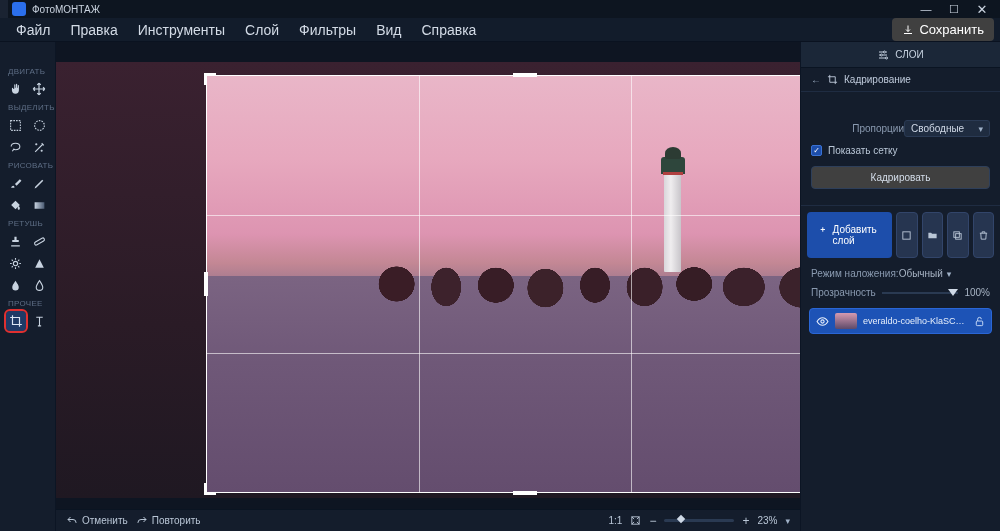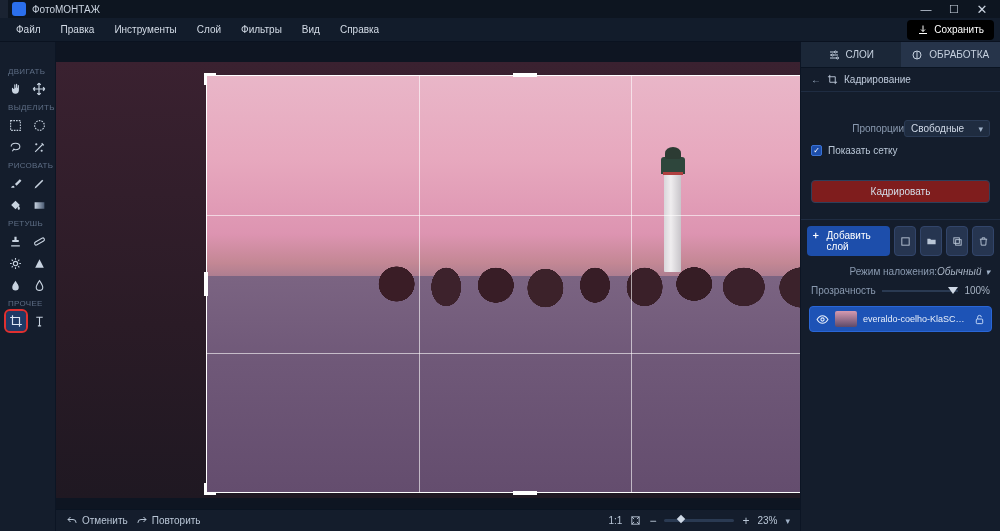--- a/index.html
+++ b/index.html
@@ -31,28 +31,28 @@
 
   
   .menubar {
     height: 24px;
     background: #121c2b;
     border-bottom: 1px solid #0a1220;
     display: flex;
     align-items: center;
     padding: 0 6px;
   }
-  .menubar .menuitem { padding: 4px 10px; font-size: 10px; color:#d3dbe6; }
+  .menubar .menuitem { padding: 4px 10px; font-size: 14px; color:#d3dbe6; }
   .menubar .menuspacer { flex:1; }
   .save-btn {
-    background: #000000;
+    background: #404040;
     color: #fff;
     padding: 4px 10px;
     border-radius: 4px;
-    font-size: 10px;
+    font-size: 13px;
     display: flex;
     align-items: center;
     gap: 5px;
     justify-content: center;
   }
 
   
   .tabstrip {
     position: absolute;
     left: 60px;
@@ -275,39 +275,39 @@
   .rp-row { display: flex; align-items: center; justify-content: flex-end; margin-top:22px;}
   .rp-label { color:#8a9ab0;}
   .rp-select {
     background:#1f2c40; border:1px solid #2a3a54; border-radius:3px;
     padding:2px 6px; color:#d0d9e6; display:flex; align-items:center; gap:6px; min-width:86px; justify-content:space-between;
   }
   .chev { font-size:9px; color:#9fb1c7;}
   .rp-check { display:flex; align-items:center; gap:6px; margin-top:8px; color:#b9c6d6;}
   .checkbox { width:11px; height:11px; border:1px solid #3a72d4; background:#1d4eab; display:flex; align-items:center; justify-content:center; color:#fff; font-size:8px; border-radius:2px;}
   .rp-cropbtn {
-    margin-top:24px;
-    background:#7f1d1d; border:1px solid #2e3f5a; color:#d4dde9;
+    margin-top:10px;
+    background:#404040; border:1px solid #2e3f5a; color:#d4dde9;
     text-align:center; padding:5px; border-radius:4px;
   }
 
   .rp-addbar {
     padding:6px;
     display:flex; gap:4px;
   }
   .rp-addbtn {
     flex:1; background:#1d4eab; color:#fff; display:flex; justify-content:center; gap:6px;
-    padding:4px; border-radius:4px; font-size:10px;
+    padding:12px; border-radius:4px; font-size:10px;
   }
   .rp-iconbtn {
     width:22px; background:#263550; border:1px solid #32456a; border-radius:4px;
     display:flex; align-items:center; justify-content:center; color:#b9c6d6;
   }
 
-  .rp-row2 { padding:4px 10px; display:flex; align-items:center; justify-content:flex-end;}
+  .rp-row2 { padding:4px 10px; display:flex; align-items:center; justify-content:flex-start;}
   .op-slider {
     flex:1; margin:0 6px; height:2px; background:#2a3a52; position:relative;
   }
   .op-slider::after {
     content:""; position:absolute; right:0; top:-3px; width:0; height:0;
     border-left:5px solid transparent; border-right:5px solid transparent; border-top:7px solid #cfd9e6;
     transform: translateX(0);
   }
 
   .layer-item {
@@ -550,27 +550,20 @@
     <div class="rp-tabs">
       <div class="rp-tab inactive">
         <svg width="12" height="12" viewBox="0 0 24 24" fill="none" stroke="#c6d1df" stroke-width="2">
             <path d="M4 6h10M18 6h2M4 12h4M12 12h8M4 18h14M22 18h-1"></path>
             <circle cx="15" cy="6" r="2"></circle>
             <circle cx="9" cy="12" r="2"></circle>
             <circle cx="19" cy="18" r="2"></circle>
           </svg>
         <span>СЛОИ</span>
       </div>
-      <div class="rp-tab active">
-        <svg width="12" height="12" viewBox="0 0 24 24" fill="none" stroke="#c6d1df" stroke-width="2">
-            <circle cx="12" cy="12" r="8"></circle>
-            <path d="M12 4v16"></path>
-          </svg>
-        <span>ОБРАБОТКА</span>
-      </div>
     </div>
 
     <div class="rp-section">
       <div class="rp-breadcrumb">
         <span class="rp-back">←</span>
         <svg width="11" height="11" viewBox="0 0 24 24" fill="none" stroke="#bfcadb" stroke-width="2">
             <path d="M6 2v16h16M2 6h16v16"></path>
           </svg>
         <span>Кадрирование</span>
       </div>
@@ -620,21 +613,21 @@
         </div>
       <div class="rp-iconbtn">
           <svg width="11" height="11" viewBox="0 0 24 24" fill="none" stroke="#b9c6d6" stroke-width="2">
             <path d="M4 7h16M9 7V4h6v3M6 7l1 13h10l1-13"></path>
           </svg>
         </div>
     </div>
 
     <div class="rp-row2">
       <span class="rp-label">Режим наложения:</span>
-      <div style="display:flex; align-items:center; gap:4px;font-style:italic;">
+      <div style="display:flex; align-items:center; gap:4px;">
         <span>Обычный</span>
         <span class="chev">▾</span>
       </div>
     </div>
 
     <div class="rp-row2">
       <span class="rp-label">Прозрачность</span>
       <div class="op-slider"></div>
       <span>100%</span>
     </div>

